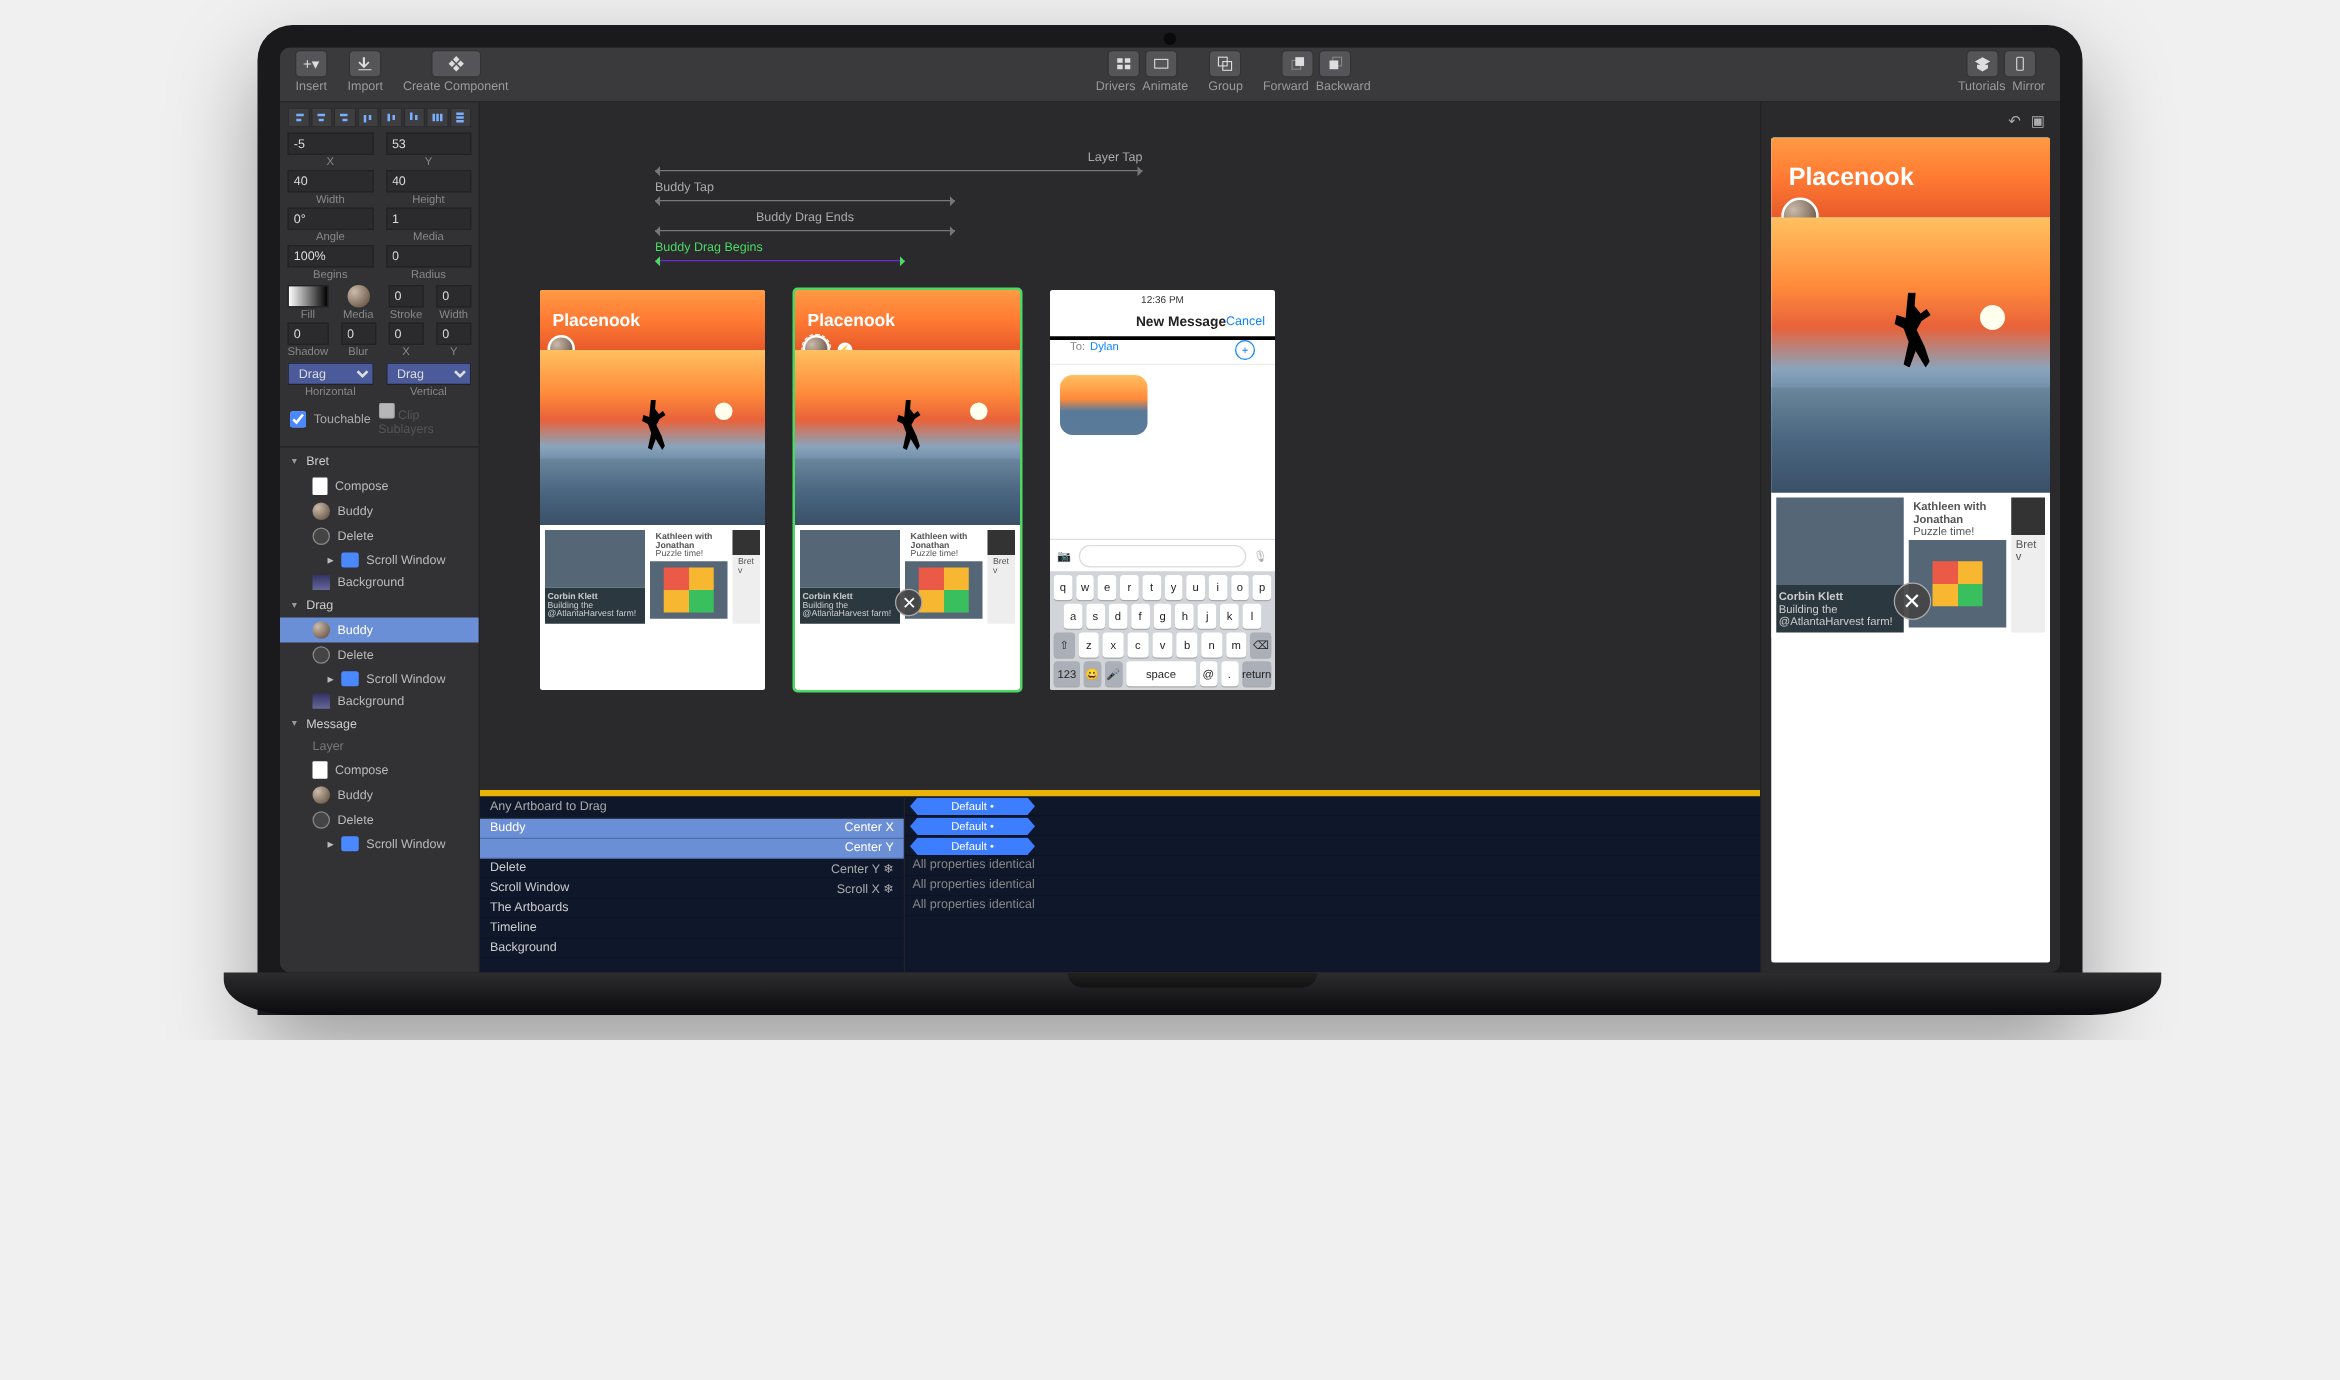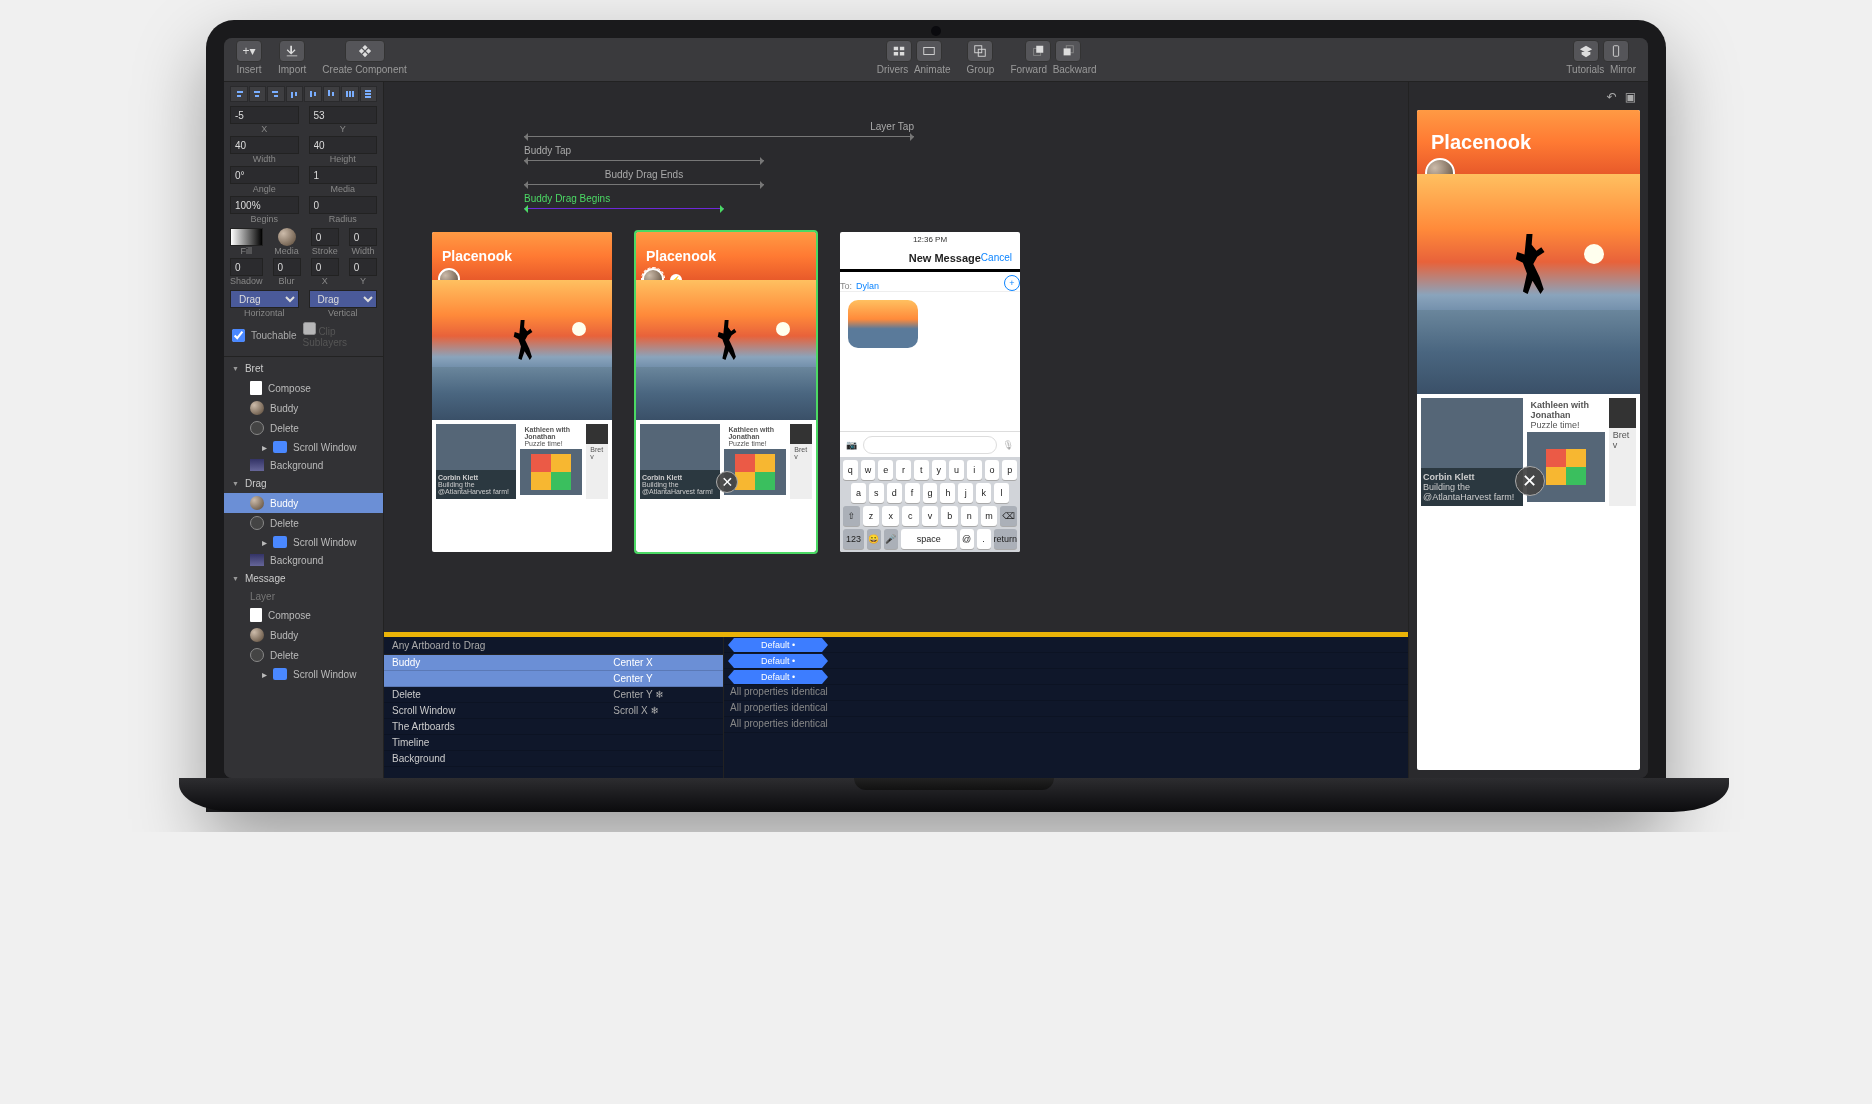--- a/index.html
+++ b/index.html
@@ -68,21 +68,21 @@
 .card .meta{padding:4px 2px;font-size:7px;color:#ccc;background:#2b3840}
 .tiny{font-size:7px;color:#555;padding:2px 4px}
 .avatar{position:absolute;left:6px;top:36px;width:22px;height:22px;border-radius:50%;border:2px solid #fff;background:radial-gradient(circle at 30% 30%,#cba,#543)}
 .close-x{position:absolute;width:22px;height:22px;border-radius:50%;background:rgba(70,70,70,.95);color:#fff;display:flex;align-items:center;justify-content:center;font-size:14px;border:1px solid #aaa}
 
 .msg-ab{font-size:9px}
 .msg-status{height:14px;display:flex;justify-content:center;align-items:center;font-size:8px;color:#333}
 .msg-nav{height:26px;display:flex;align-items:center;justify-content:flex-end;padding:0 8px;border-bottom:3px solid #000000}
 .msg-nav b{font-size:11px}
 .msg-nav span{color:#0b84ff;font-size:10px}
-.msg-to{height:20px;border-bottom:1px solid #eee;display:flex;align-items:flex-end;padding:0 0;font-size:9px;color:#888}
+.msg-to{height:20px;border-bottom:1px solid #eee;display:flex;align-items:flex-start;padding:0 16px;font-size:9px;color:#888}
 .msg-to b{color:#0b84ff;font-weight:400;margin-left:4px}
 .msg-to .plus{margin-left:auto;width:16px;height:16px;border:1px solid #0b84ff;border-radius:50%;color:#0b84ff;display:flex;align-items:center;justify-content:center}
 .msg-body{flex:1;padding:8px;min-height:90px}
 .msg-thumb{width:70px;height:48px;border-radius:10px;background:linear-gradient(#ffc060,#ff8a3a 40%,#5a7a9a 60%)}
 .msg-input{height:26px;border-top:1px solid #ddd;display:flex;align-items:center;padding:0 6px;gap:6px;color:#aaa}
 .msg-input .field{flex:1;height:18px;border:1px solid #ddd;border-radius:9px}
 .keyboard{background:#d1d4d9;padding:3px;display:flex;flex-direction:column;gap:3px}
 .krow{display:flex;gap:3px}
 .key{flex:1;height:20px;background:#fff;border-radius:3px;display:flex;align-items:center;justify-content:center;font-size:9px;color:#222;box-shadow:0 1px 0 #aaa}
 .key.wide{flex:1.5}
@@ -101,21 +101,21 @@
 .preview-phone .close-x{width:30px;height:30px;font-size:18px}
 
 .timeline{height:146px;background:#0f172a;border-top:5px solid #eab308;display:flex}
 .tl-left{width:340px;border-right:1px solid #222}
 .tl-right{flex:1;position:relative}
 .tl-hdr{height:18px;display:flex;align-items:center;border-bottom:1px solid #222;font-size:10px;color:#aaa}
 .tl-hdr .lcell{width:230px;padding-left:8px}
 .tl-hdr .rcell{width:110px}
 .tl-row{height:16px;display:flex;align-items:center;font-size:10px;border-bottom:1px solid rgba(0,0,0,.15)}
 .tl-row .lcell{width:230px;padding-left:8px;color:#ccc}
-.tl-row .rcell{width:110px;text-align:left;padding-right:8px;color:#aaa}
+.tl-row .rcell{width:110px;text-align:right;padding-right:8px;color:#aaa}
 .tl-row.sel{background:#6b8fd6;color:#fff}
 .tl-row.sel .lcell,.tl-row.sel .rcell{color:#fff}
 .tl-ticks{height:18px;position:relative;border-bottom:1px solid #222;font-size:10px;color:#aaa}
 .tick{position:absolute;top:2px}
 .pill{position:absolute;height:14px;background:#3d7dff;border-radius:2px;color:#fff;font-size:9px;display:flex;align-items:center;justify-content:center;clip-path:polygon(6px 0,calc(100% - 6px) 0,100% 50%,calc(100% - 6px) 100%,6px 100%,0 50%)}
 .frozen{position:absolute;color:#5bb4ff;font-size:10px}
 .ident{position:absolute;color:#888;font-size:10px}
 </style>
 </head>
 <body>

